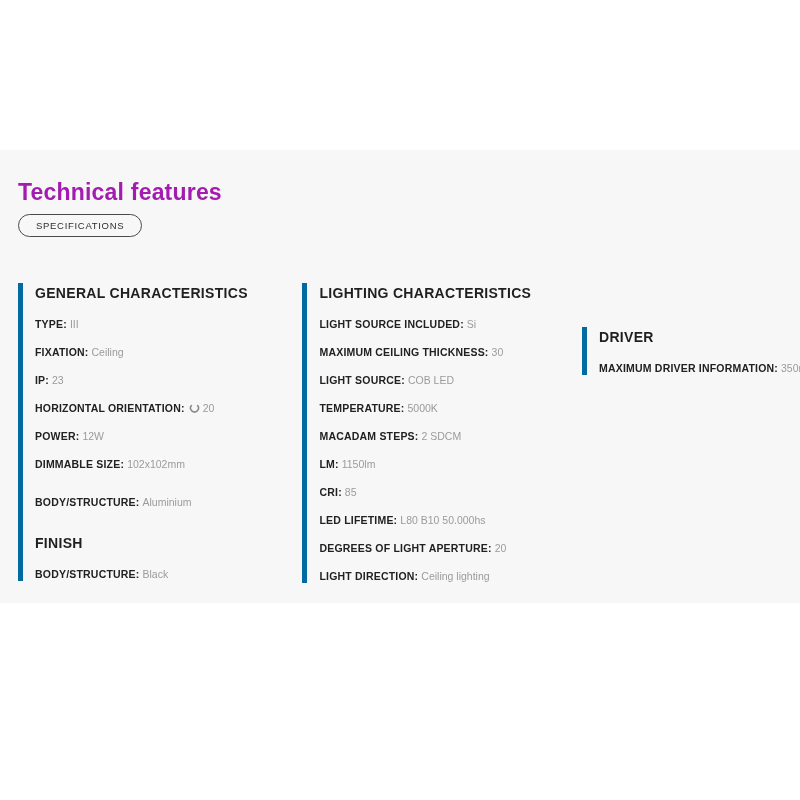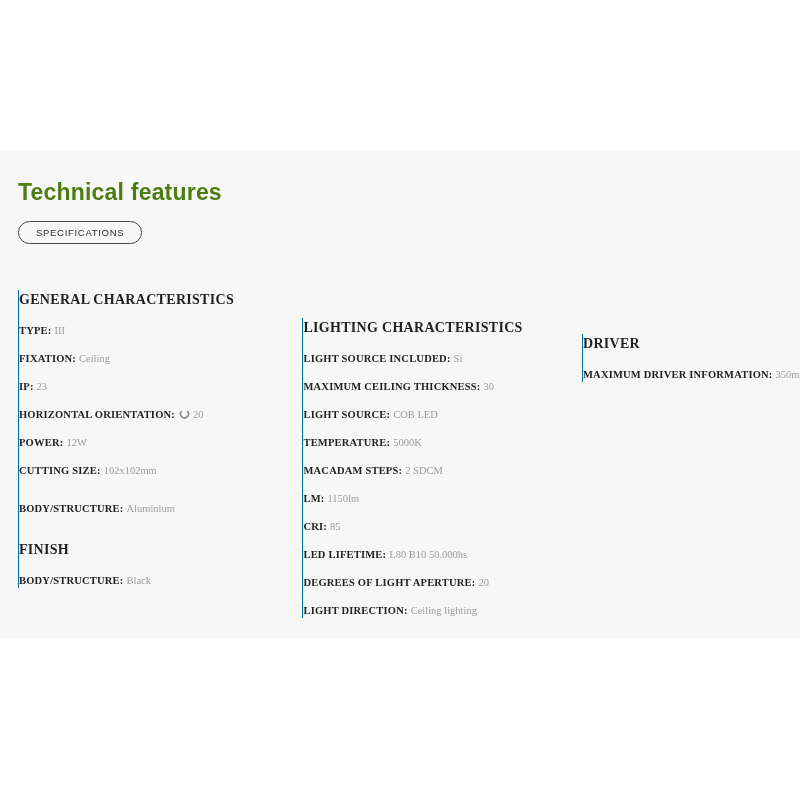--- a/index.html
+++ b/index.html
@@ -14,48 +14,48 @@
   }
   .band {
     width: 800px;
     background: #f7f7f8;
     padding: 28px 18px 20px 18px;
   }
   .page-title {
     font-size: 23px;
     line-height: 28px;
     font-weight: 700;
-    color: #4d7c0f;
+    color: #a21caf;
     letter-spacing: 0.2px;
   }
   .pill {
     display: inline-block;
-    margin-top: 15px;
+    margin-top: 8px;
     padding: 6px 17px 5px 17px;
     border: 1px solid #4a4a4a;
     border-radius: 999px;
     background: transparent;
     font-family: "Liberation Sans", "DejaVu Sans", sans-serif;
     font-size: 9.5px;
     line-height: 10px;
     letter-spacing: 0.7px;
     color: #2e2e2e;
     cursor: pointer;
   }
   .columns {
     margin-top: 46px;
     display: flex;
     align-items: flex-start;
   }
   .col {
-    border-left: 1px solid #0369a1;
-    font-family: Liberation Serif, serif;
+    border-left: 5px solid #0369a1;
+    padding-left: 12px;
   }
   .col-1 { width: 290px; }
-  .col-2 { width: 285px; margin-top: 28px; }
+  .col-2 { width: 285px; }
   .col-3 { width: 200px; margin-top: 44px; }
   .section-title {
     font-size: 14px;
     line-height: 20px;
     font-weight: 700;
     letter-spacing: 0.3px;
     color: #1f1f1f;
     margin: 0 0 14px 0;
   }
   .section + .section { margin-top: 24px; }
@@ -109,21 +109,21 @@
         </div>
         <div class="spec-row">
           <span class="spec-label">HORIZONTAL ORIENTATION:</span><svg class="rot-icon" viewBox="0 0 12 12">
               <path d="M2.6 2.8 A4.3 4.3 0 1 0 9.4 2.8" fill="none" stroke="#8a8a8a" stroke-width="1.7" stroke-linecap="round"></path>
             </svg><span class="spec-value">20</span>
         </div>
         <div class="spec-row">
           <span class="spec-label">POWER:</span><span class="spec-value">12W</span>
         </div>
         <div class="spec-row">
-          <span class="spec-label">CUTTING SIZE:</span><span class="spec-value">102x102mm</span>
+          <span class="spec-label">DIMMABLE SIZE:</span><span class="spec-value">102x102mm</span>
         </div>
       </div>
 
       <div class="section">
         <div class="spec-row">
           <span class="spec-label">BODY/STRUCTURE:</span><span class="spec-value">Aluminium</span>
         </div>
       </div>
 
       <div class="section">

